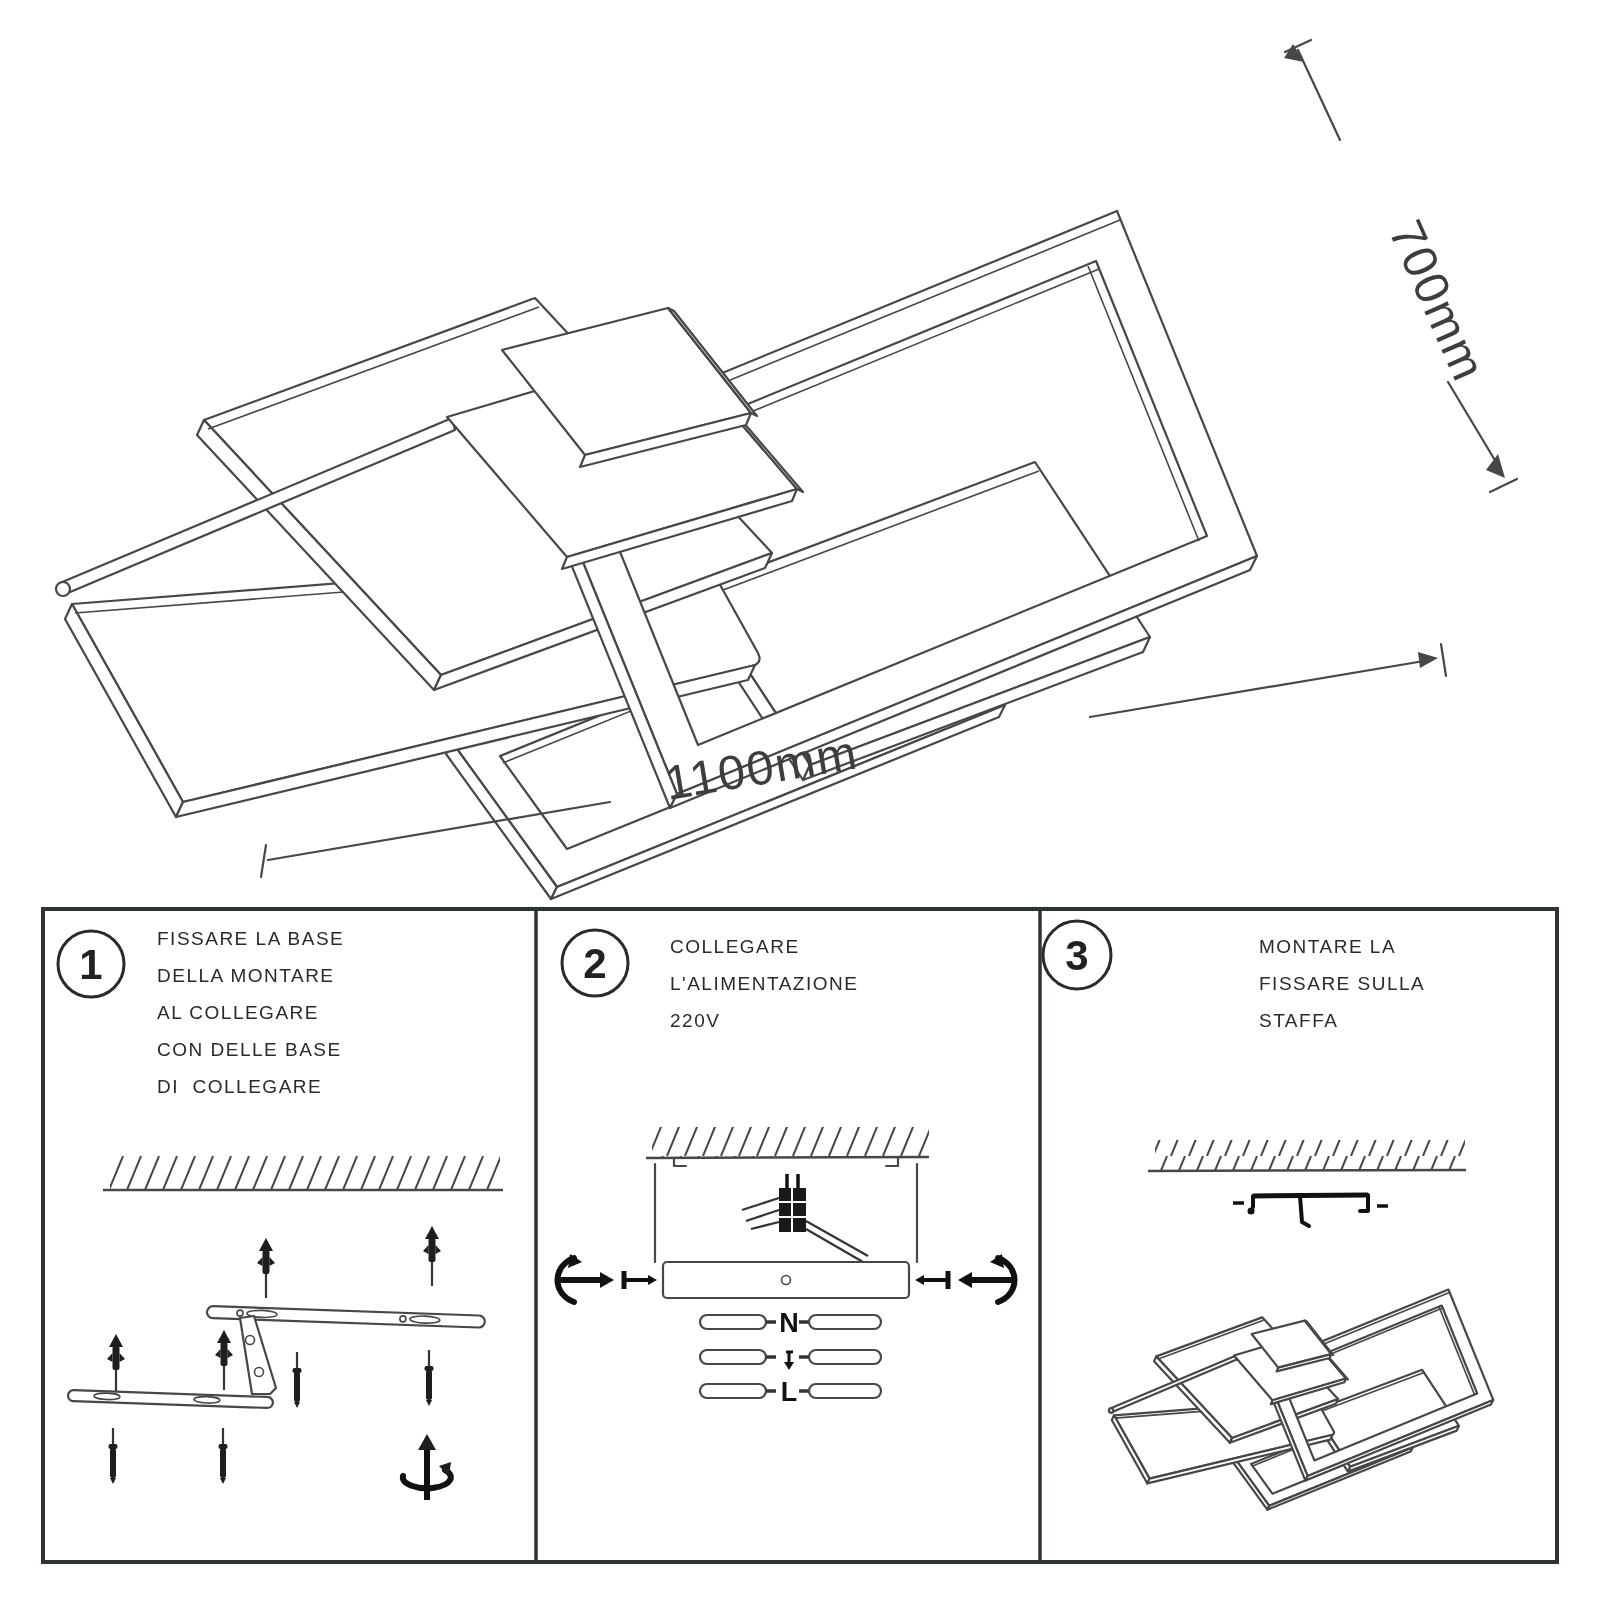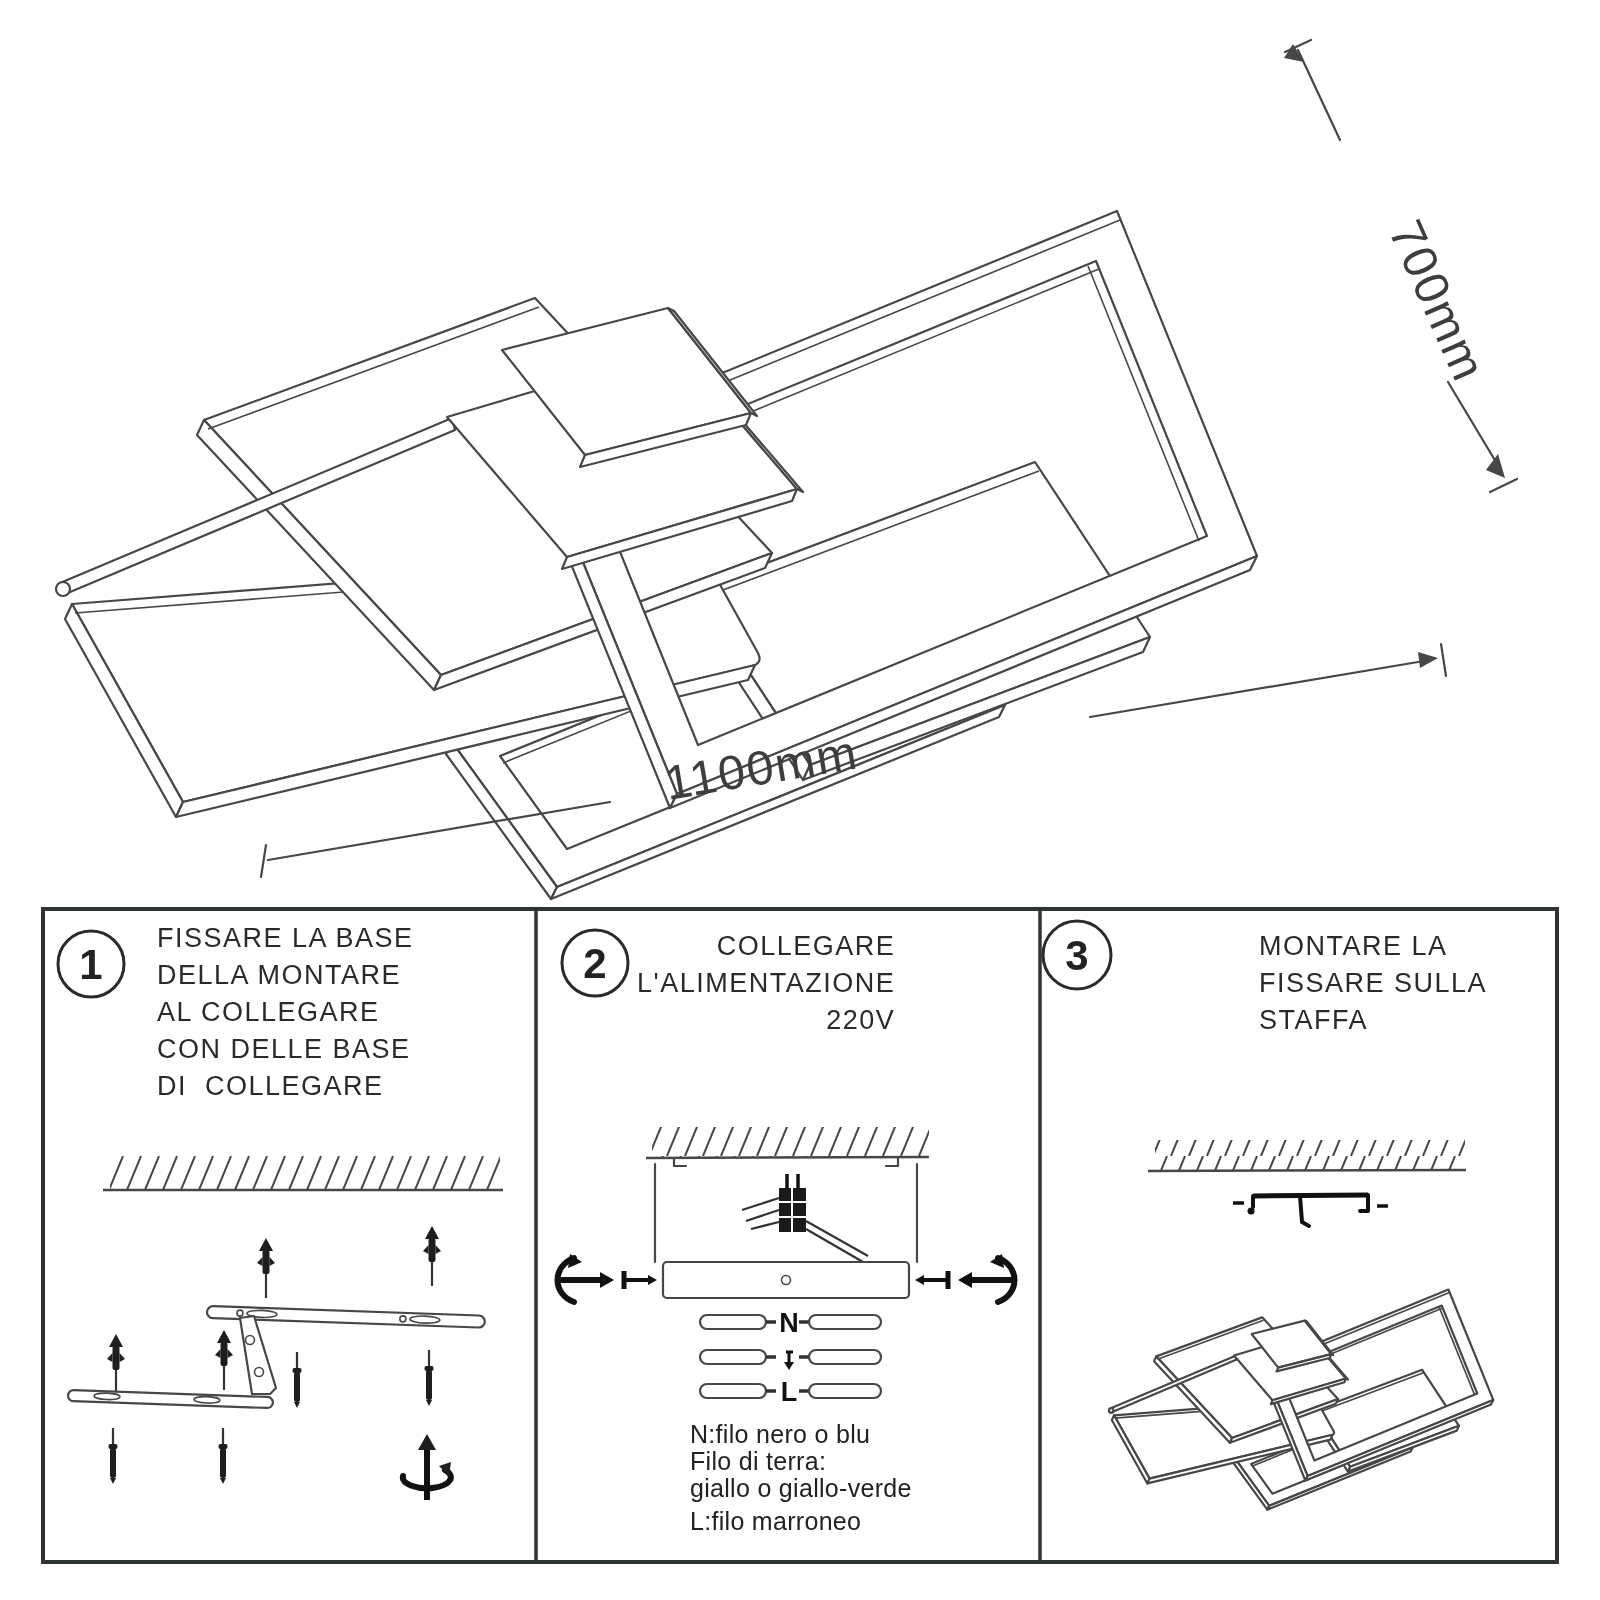--- a/index.html
+++ b/index.html
@@ -1,19 +1,19 @@
 <!DOCTYPE html>
 <html><head>
 <meta charset="utf-8">
 <style>
   html,body{margin:0;padding:0;background:#ffffff;}
   #page{position:relative;width:1600px;height:1600px;background:#ffffff;overflow:hidden;
         font-family:"Liberation Sans", sans-serif;}
   svg{position:absolute;left:0;top:0;}
-  .cap{position:absolute;font-size:27px;line-height:37px;letter-spacing:1.5px;
+  .cap{position:absolute;font-size:19px;line-height:37px;letter-spacing:1.5px;
        color:#2a2a2a;white-space:pre;}
   .note{position:absolute;font-size:25px;line-height:27px;letter-spacing:.3px;
         color:#222;white-space:pre;}
   .dimlabel{font-size:48px;fill:#3d3d3d;letter-spacing:2px;}
   .stepnum{font-size:42px;font-weight:bold;fill:#222;}
   .termlabel{font-size:27px;font-weight:bold;fill:#111;}
   .ln{stroke:#474747;stroke-width:2.2;fill:none;stroke-linejoin:round;stroke-linecap:round;}
   .face{stroke:#474747;stroke-width:2.2;fill:#ffffff;stroke-linejoin:round;}
   .thin{stroke:#474747;stroke-width:1.6;fill:none;}
   .bold{stroke:#111;fill:none;stroke-linecap:round;stroke-linejoin:round;}
@@ -265,32 +265,26 @@
 </svg>
 
 <div style="position:absolute;left:157px;top:920px;">
   <div class="cap" style="position:static">FISSARE LA BASE</div>
   <div class="cap" style="position:static">DELLA MONTARE</div>
   <div class="cap" style="position:static">AL COLLEGARE</div>
   <div class="cap" style="position:static">CON DELLE BASE</div>
   <div class="cap" style="position:static">DI  COLLEGARE</div>
 </div>
 
-<div style="position:absolute;left:637px;top:928px;text-align:right;">
+<div style="position:absolute;left:670px;top:928px;">
   <div class="cap" style="position:static">COLLEGARE</div>
   <div class="cap" style="position:static">L'ALIMENTAZIONE</div>
   <div class="cap" style="position:static">220V</div>
 </div>
 
 <div style="position:absolute;left:1259px;top:928px;">
   <div class="cap" style="position:static">MONTARE LA</div>
   <div class="cap" style="position:static">FISSARE SULLA</div>
   <div class="cap" style="position:static">STAFFA</div>
 </div>
 
-<div style="position:absolute;left:690px;top:1421px;">
-  <div class="note" style="position:static">N:filo nero o blu</div>
-  <div class="note" style="position:static">Filo di terra:</div>
-  <div class="note" style="position:static">giallo o giallo-verde</div>
-  <div class="note" style="position:static;margin-top:6px;">L:filo marroneo</div>
-</div>
 
 </div>
 
 </body></html>

